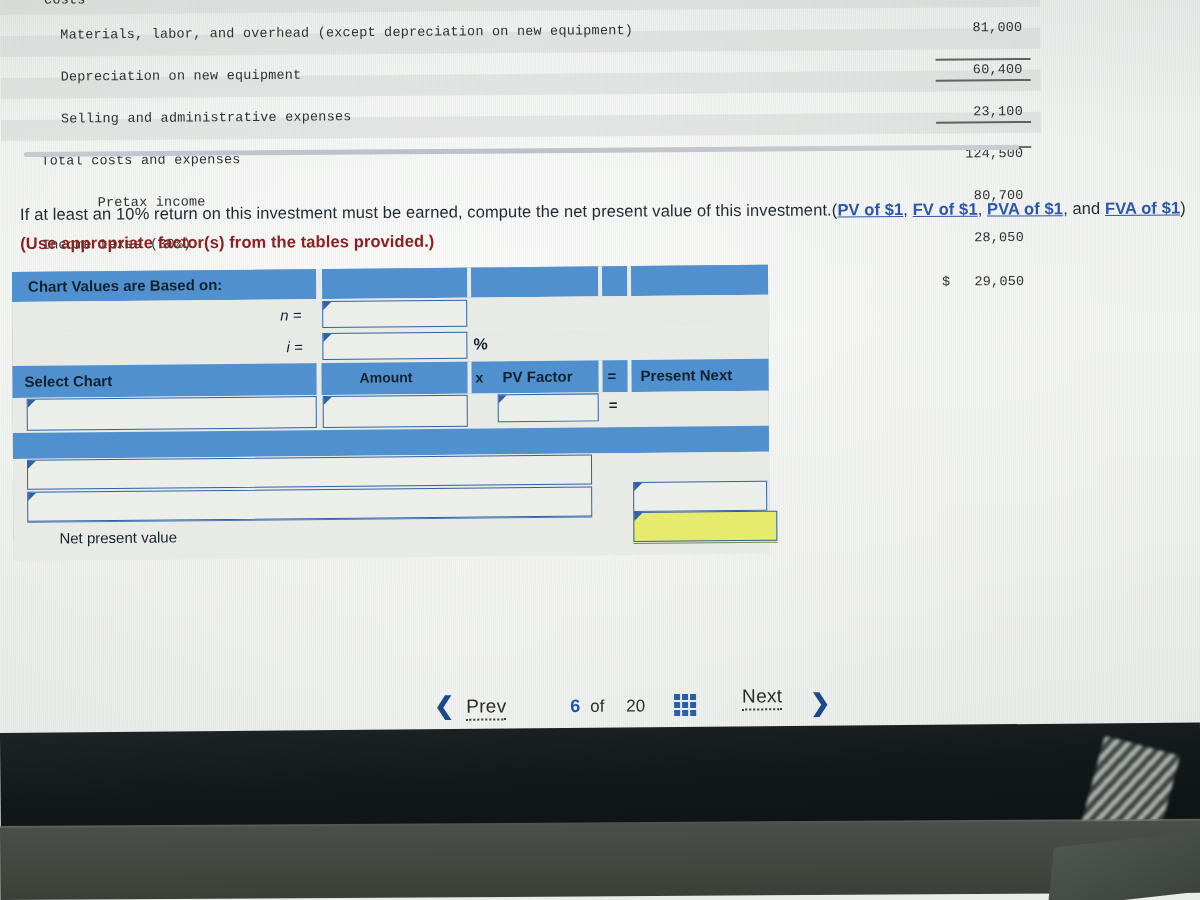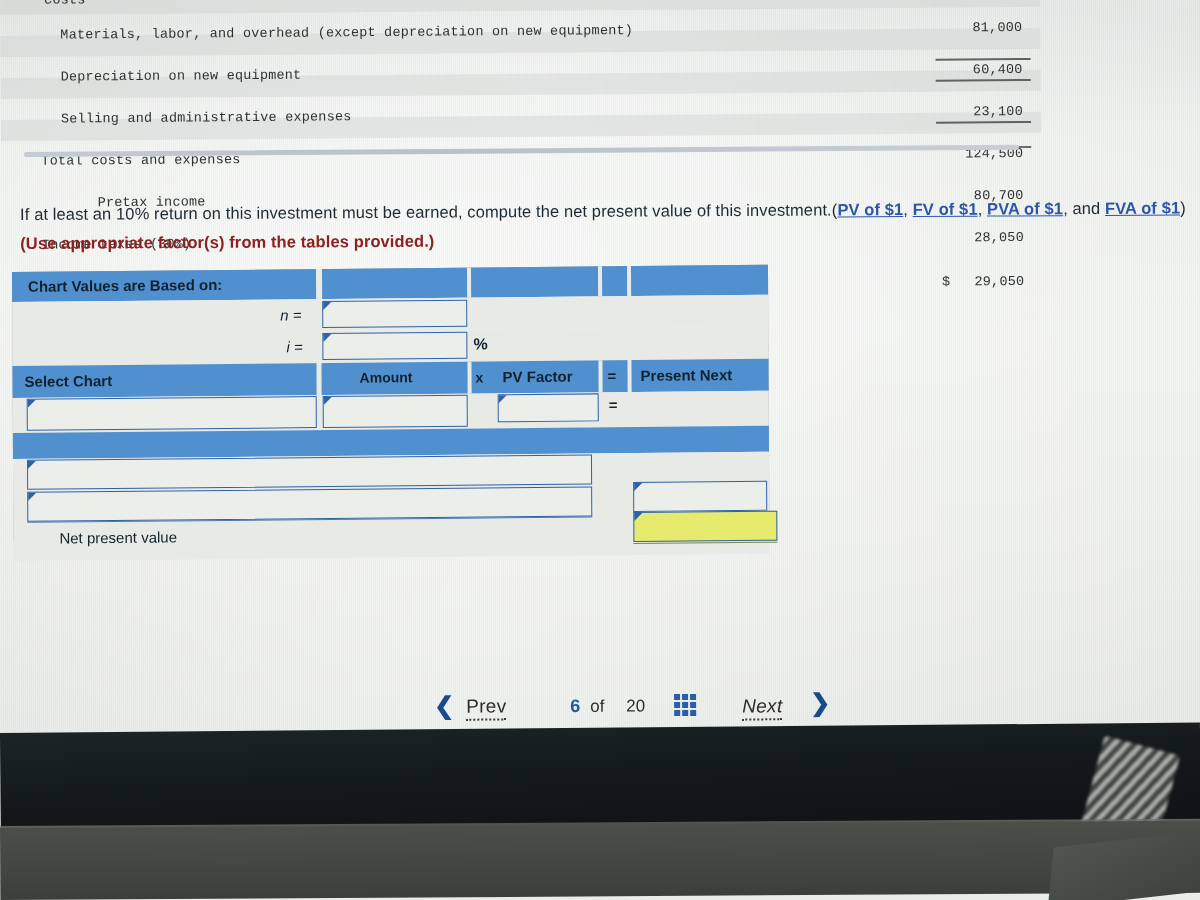--- a/index.html
+++ b/index.html
@@ -275,21 +275,21 @@
       <i></i>
         <i></i>
         <i></i>
       <i></i>
         <i></i>
         <i></i>
       <i></i>
         <i></i>
         <i></i>
     </span>
-    <span class="navtxt dotted" style="left:312px; top:10px;font-style:italic;">Next</span>
+    <span class="navtxt dotted" style="left:312px; top:0;">Next</span>
     <span class="navchev" style="left:380px; top:4px;">❯</span>
   </div>
 
 </div>
 
 <div id="bezel"></div>
 <div id="bezel-glare"></div>
 <div id="edge-hi"></div>
 <div id="desk">
   <div id="desk-obj"></div>

